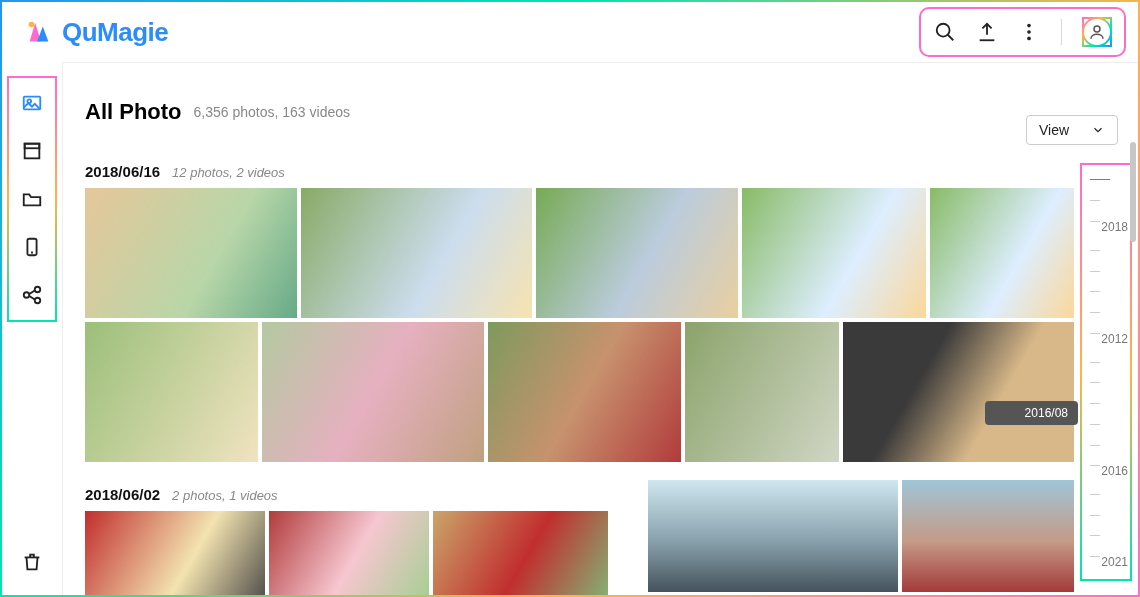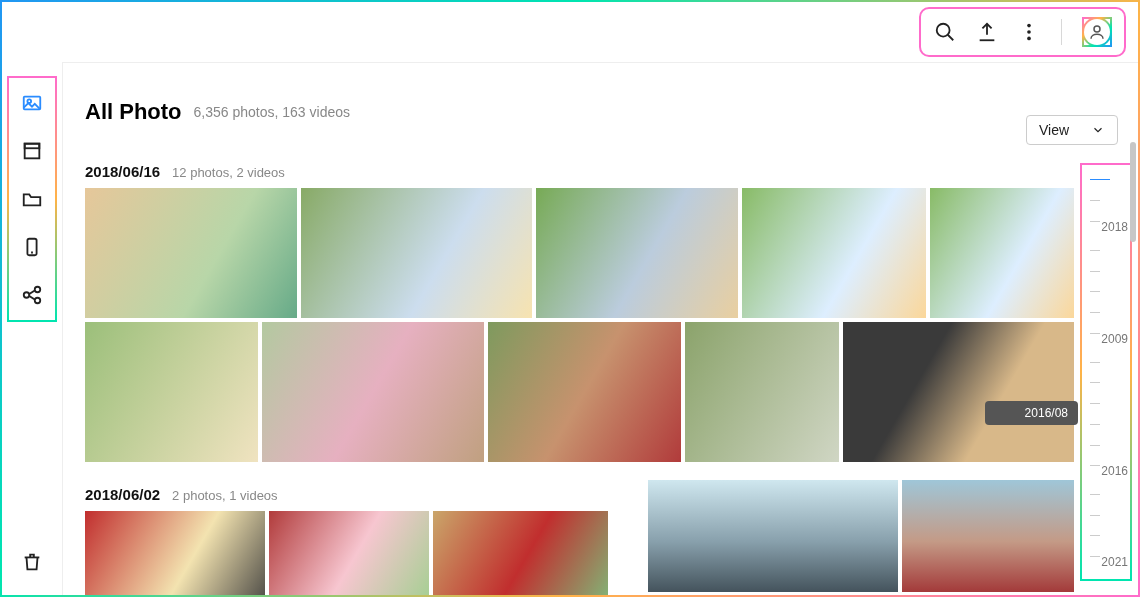--- a/index.html
+++ b/index.html
@@ -111,21 +111,21 @@
   min-width: 92px; justify-content:space-between;margin-top:36px;
 }
 .view-dd svg{ width:14px; height:14px; }
 
 .content { flex:1; overflow:hidden; display:flex; }
 .scroll-area { flex:1; overflow:auto; padding: 8px 0 0 22px; }
 
 .date-group { margin-bottom: 18px; }
 .date-head { display:flex; align-items:baseline; gap:12px; margin: 6px 0 8px 0;}
 .date-label { font-size:15px; font-weight:700; color:#111;}
-.date-count { font-size:13px; color:#888; }
+.date-count { font-size:13px; color:#888;font-style:italic; }
 
 .prow { display:flex; gap:4px; margin-bottom:4px; }
 .thumb { height:130px; background:#ccc; background-size:cover; background-position:center; }
 .prow2 .thumb { height:140px; }
 .prow3 .thumb { height:112px; }
 
 
 .g-family1{ background: linear-gradient(120deg,#e6c79a,#b8d6a8 60%,#6a8);}
 .g-family2{ background: linear-gradient(120deg,#88aa66,#cde 60%,#f7e3b0);}
 .g-family3{ background: linear-gradient(120deg,#7a5,#bcd 55%,#e9cfa0);}
@@ -173,20 +173,28 @@
   position:absolute; right:2px; top:140px; width:6px; height:100px; background:#c7c7c7; border-radius:3px;
 }
 
 </style>
 </head>
 <body>
 
 <div class="app-frame">
 
   <div class="header">
+    <div class="logo-wrap">
+      <svg class="logo-icon" viewBox="0 0 32 32">
+          <path fill="#ff6bcb" d="M6 26 L12 6 L18 26 Z"></path>
+          <path fill="#2a8cff" d="M14 26 L20 10 L26 26 Z"></path>
+          <circle cx="8" cy="8" r="3" fill="#ffb347"></circle>
+        </svg>
+      <span class="logo-text">QuMagie</span>
+    </div>
     <div class="header-spacer"></div>
     <div class="header-actions">
       <div class="header-actions-highlight"></div>
       <div class="hicon" title="Search">
         <svg viewBox="0 0 24 24" fill="none" stroke="currentColor" stroke-width="2">
             <circle cx="10" cy="10" r="7"></circle>
             <line x1="21" y1="21" x2="15" y2="15"></line>
           </svg>
       </div>
       <div class="hicon" title="Upload">
@@ -326,21 +334,21 @@
           <div id="timeline-inner" style="display:flex;flex-direction:column;align-items:flex-start;width:100%;height:100%;position:relative;">
               <div class="tl-tick current"></div>
               <div class="tl-tick small"></div>
               <div class="tl-tick small"></div>
               <div class="tl-year">2018</div>
               <div class="tl-tick small"></div>
               <div class="tl-tick small"></div>
               <div class="tl-tick small"></div>
               <div class="tl-tick small"></div>
               <div class="tl-tick small"></div>
-              <div class="tl-year">2009</div>
+              <div class="tl-year">2012</div>
               <div class="tl-tick small"></div>
               <div class="tl-tick small"></div>
               <div class="tl-tick small"></div>
               <div class="tl-tick small"></div>
               <div class="tl-tick small"></div>
               <div class="tl-tick small"></div>
               <div class="tl-year">2016</div>
               <div class="tl-tick small"></div>
               <div class="tl-tick small"></div>
               <div class="tl-tick small"></div>

